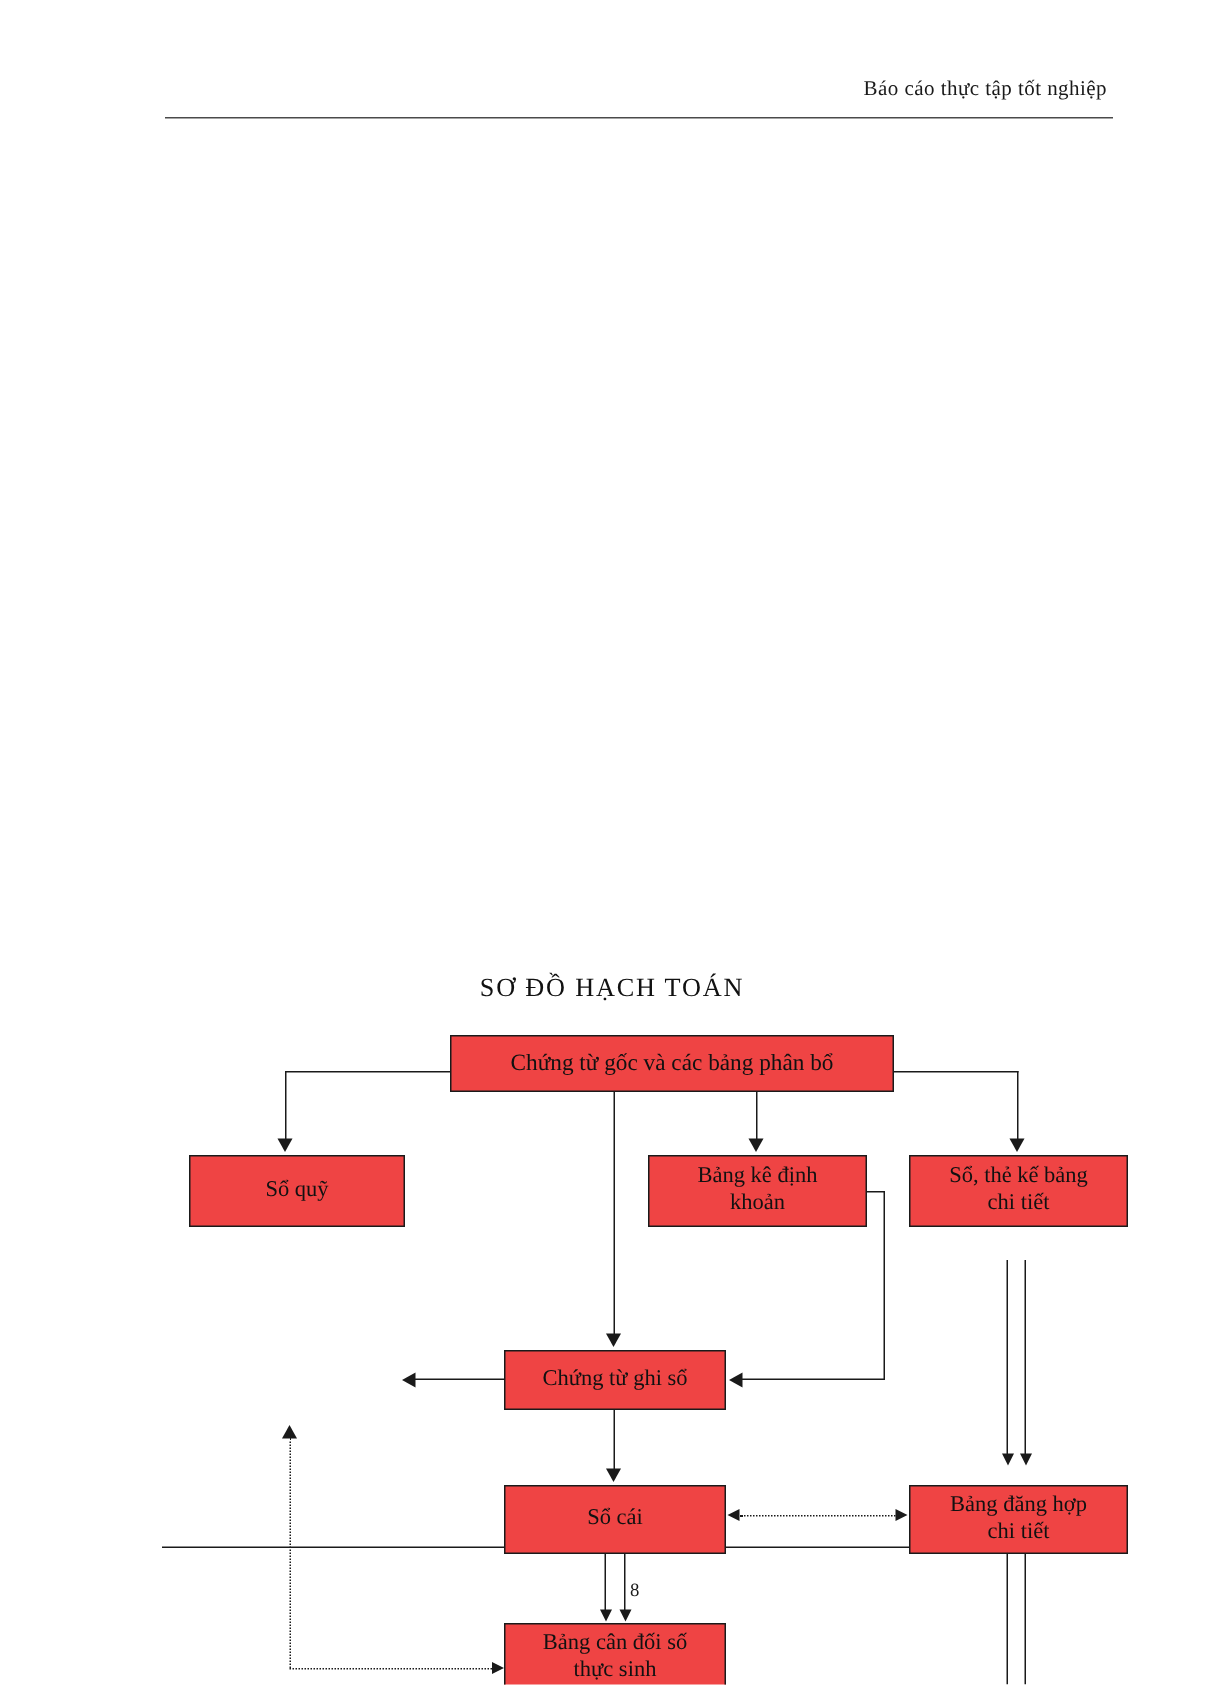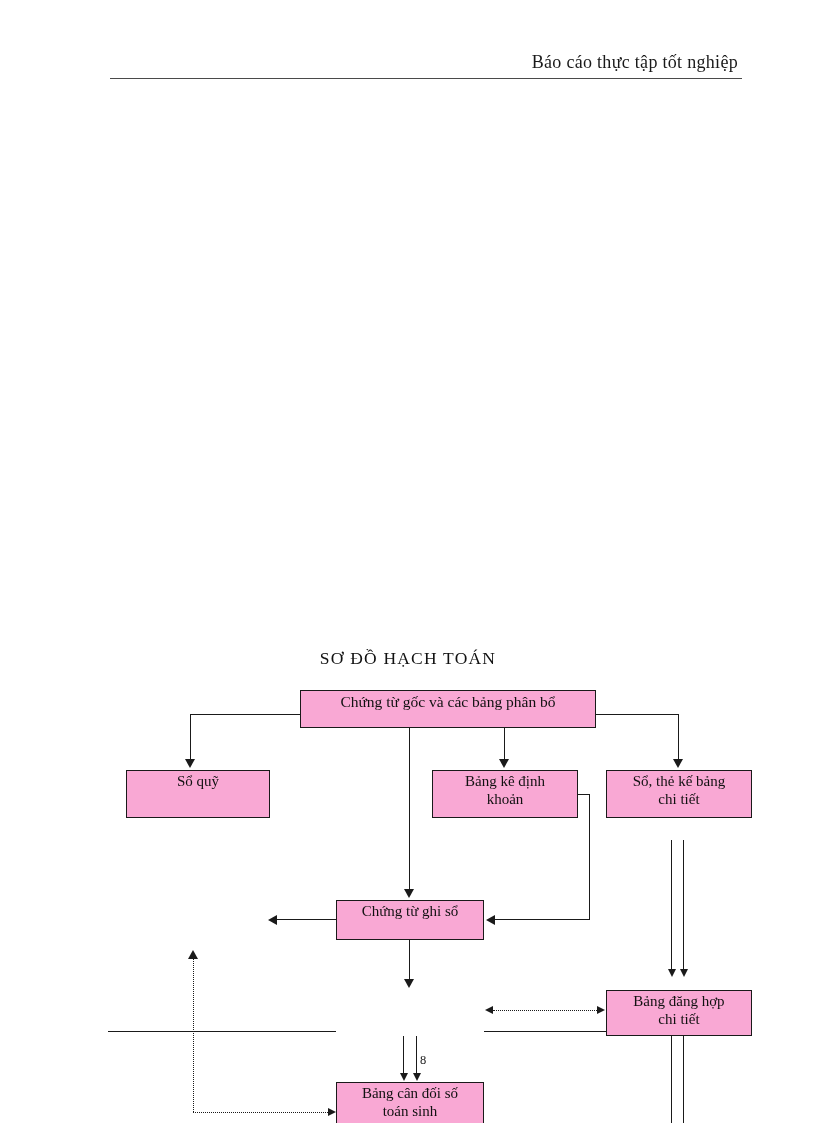--- a/index.html
+++ b/index.html
@@ -21,21 +21,21 @@
     position: absolute;
     left: 0;
     top: 0;
     width: 816px;
     height: 90px;
   }
   #header-text {
     position: absolute;
     right: 78px;
     top: 52px;
-    font-size: 18px;
+    font-size: 14px;
     letter-spacing: 0.3px;
     white-space: nowrap;
     color: #1a1a1a;
   }
   #header-rule {
     position: absolute;
     left: 110px;
     top: 78px;
     width: 632px;
     height: 0;
@@ -59,23 +59,23 @@
     font-size: 17.5px;
     letter-spacing: 1.2px;
     color: #111111;
   }
 
   
   .node {
     position: absolute;
     box-sizing: border-box;
     border: 1.4px solid #1a1a1a;
-    background: #f9a8d4;
+    background: #ef4444;
     display: flex;
-    align-items: flex-start;
+    align-items: center;
     justify-content: center;
     text-align: center;
     font-size: 15px;
     line-height: 1.18;
     z-index: 5;
     padding: 2px 4px;
   }
   .node span { display: block; }
 
   #node-source     { left: 300px; top: 690px;  width: 296px; height: 38px;  font-size: 15.5px; }
@@ -210,28 +210,31 @@
       <span>Sổ, thẻ kế bảng</span>
       <span>chi tiết</span>
     </div>
   </div>
 
 
   <div class="node" id="node-voucher">
     <span>Chứng từ ghi sổ</span>
   </div>
 
+  <div class="node" id="node-ledger">
+    <span>Sổ cái</span>
+  </div>
 
   <div class="node" id="node-summary">
     <div>
       <span>Bảng đăng hợp</span>
       <span>chi tiết</span>
     </div>
   </div>
 
   <div class="node" id="node-balance">
     <div>
       <span>Bảng cân đối số</span>
-      <span>toán sinh</span>
+      <span>thực sinh</span>
     </div>
   </div>
 
 </div>
 
 </body></html>

